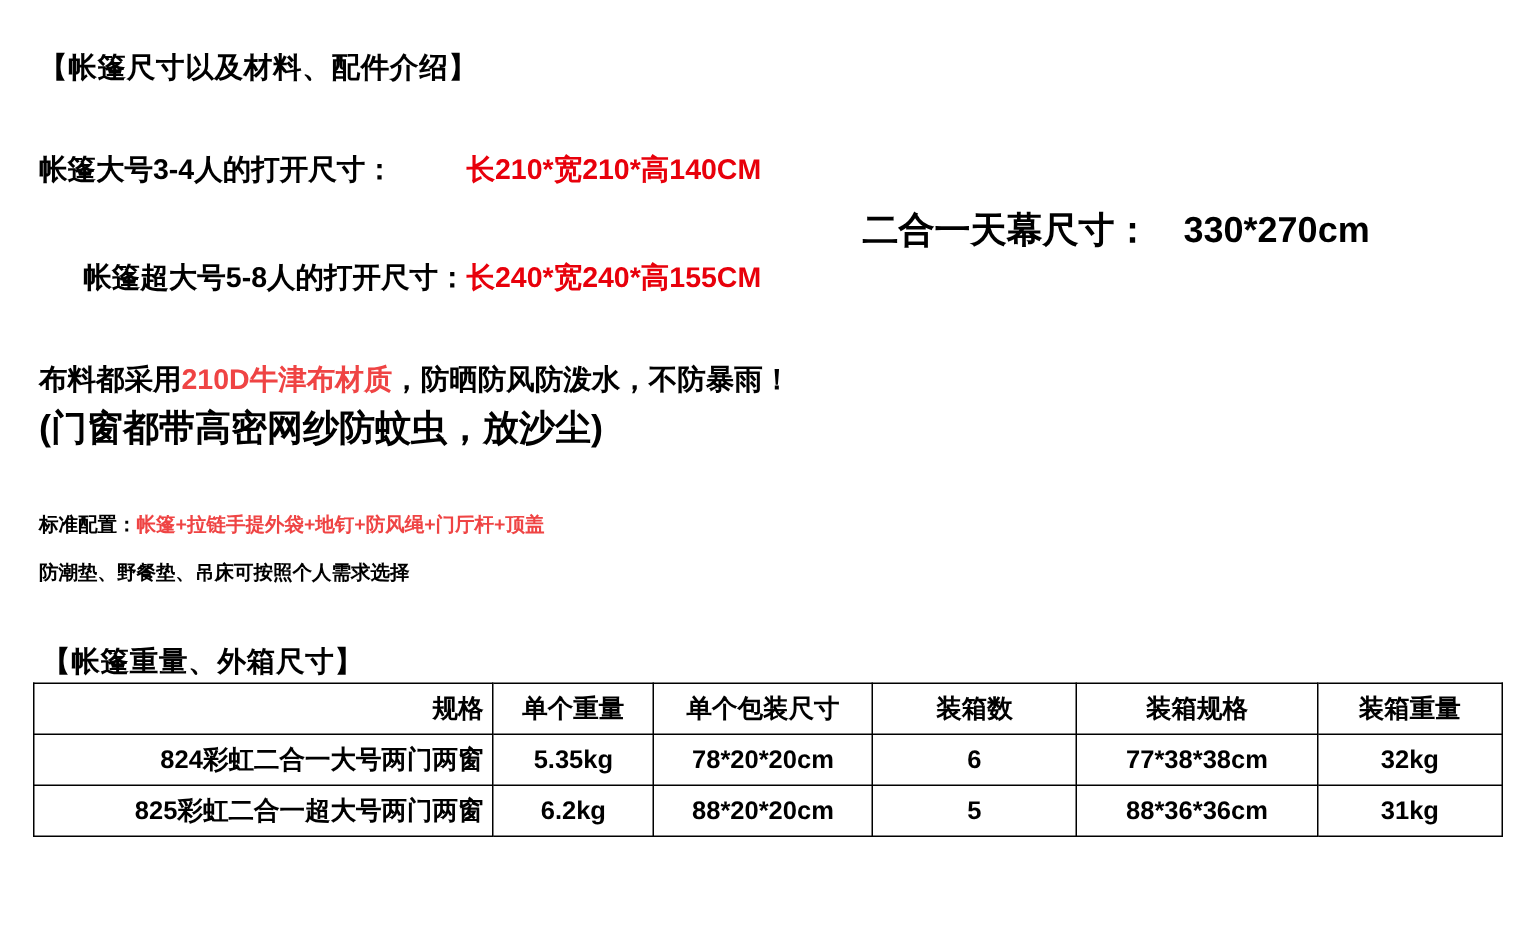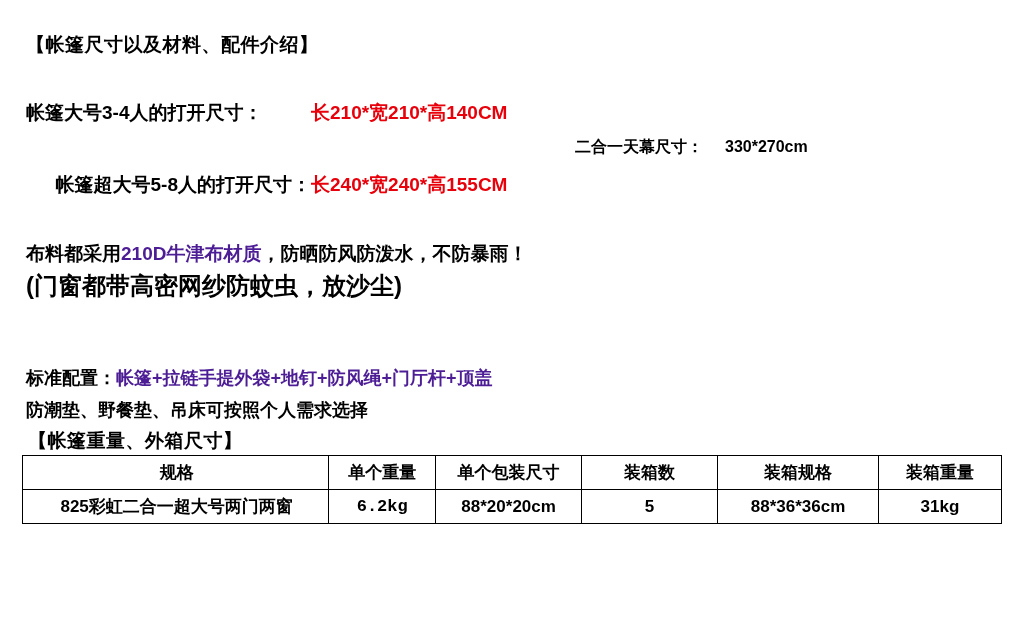--- a/index.html
+++ b/index.html
@@ -15,21 +15,21 @@
     position: relative;
     overflow: hidden;
   }
   .page {
     position: relative;
     width: 848px;
     height: 620px;
     padding: 0;
   }
   .red {
-    color: #4c1d95;
+    color: #ef4444;
   }
   
   .heading-1 {
     position: absolute;
     left: 26px;
     top: 32px;
     font-size: 19px;
     font-weight: bold;
     letter-spacing: 0.5px;
   }
@@ -48,44 +48,43 @@
   }
   #spec-row-1 { left: 26px; top: 100px; }
   #spec-row-2 { left: 26px; top: 172px; }
   .spec-label-1 { display:inline-block; width: 285px; }
   .spec-label-2 { display:inline-block; width: 285px; text-align: right; }
 
   .awning-line {
     position: absolute;
     left: 575px;
     top: 137px;
-    font-size: 16px;
+    font-size: 24px;
     font-weight: bold;
     white-space: nowrap;
   }
   .awning-line .gap { display:inline-block; width: 22px; }
 
   .material-block {
     position: absolute;
     left: 26px;
     top: 238px;
     font-size: 19px;
     font-weight: bold;
     line-height: 32px;
   }
   .material-block .line2 { font-size: 24px; }
 
   .config-block {
     position: absolute;
     left: 26px;
     top: 334px;
-    font-size: 18px;
+    font-size: 13px;
     font-weight: bold;
     line-height: 32px;
-    margin-top: 28px;
   }
 
   .heading-2 {
     position: absolute;
     left: 28px;
     top: 428px;
     font-size: 19px;
     font-weight: bold;
     letter-spacing: 0.5px;
   }
@@ -102,25 +101,25 @@
   table.spec-table th,
   table.spec-table td {
     border: 1px solid #000000;
     padding: 4px 6px;
     height: 25px;
     text-align: center;
     white-space: nowrap;
   }
   table.spec-table th.col-spec,
   table.spec-table td.col-spec {
-    text-align: center;
+    text-align: right;
     width: 305px;
     padding-left: 8px;
   }
-  table.spec-table th.col-w,  table.spec-table td.col-w  { width: 100px; font-family: Liberation Mono, monospace; }
+  table.spec-table th.col-w,  table.spec-table td.col-w  { width: 100px; }
   table.spec-table th.col-p,  table.spec-table td.col-p  { width: 140px; }
   table.spec-table th.col-n,  table.spec-table td.col-n  { width: 140px; }
   table.spec-table th.col-cs, table.spec-table td.col-cs { width: 160px; }
   table.spec-table th.col-cw, table.spec-table td.col-cw { width: 120px; }
 </style>
 </head>
 <body>
 
 <div class="page">
 
@@ -160,20 +159,28 @@
         <th class="col-spec">规格</th>
         <th class="col-w">单个重量</th>
         <th class="col-p">单个包装尺寸</th>
         <th class="col-n">装箱数</th>
         <th class="col-cs">装箱规格</th>
         <th class="col-cw">装箱重量</th>
       </tr>
     </thead>
     <tbody>
       <tr>
+        <td class="col-spec">824彩虹二合一大号两门两窗</td>
+        <td class="col-w">5.35kg</td>
+        <td class="col-p">78*20*20cm</td>
+        <td class="col-n">6</td>
+        <td class="col-cs">77*38*38cm</td>
+        <td class="col-cw">32kg</td>
+      </tr>
+      <tr>
         <td class="col-spec">825彩虹二合一超大号两门两窗</td>
         <td class="col-w">6.2kg</td>
         <td class="col-p">88*20*20cm</td>
         <td class="col-n">5</td>
         <td class="col-cs">88*36*36cm</td>
         <td class="col-cw">31kg</td>
       </tr>
     </tbody>
   </table>
 

